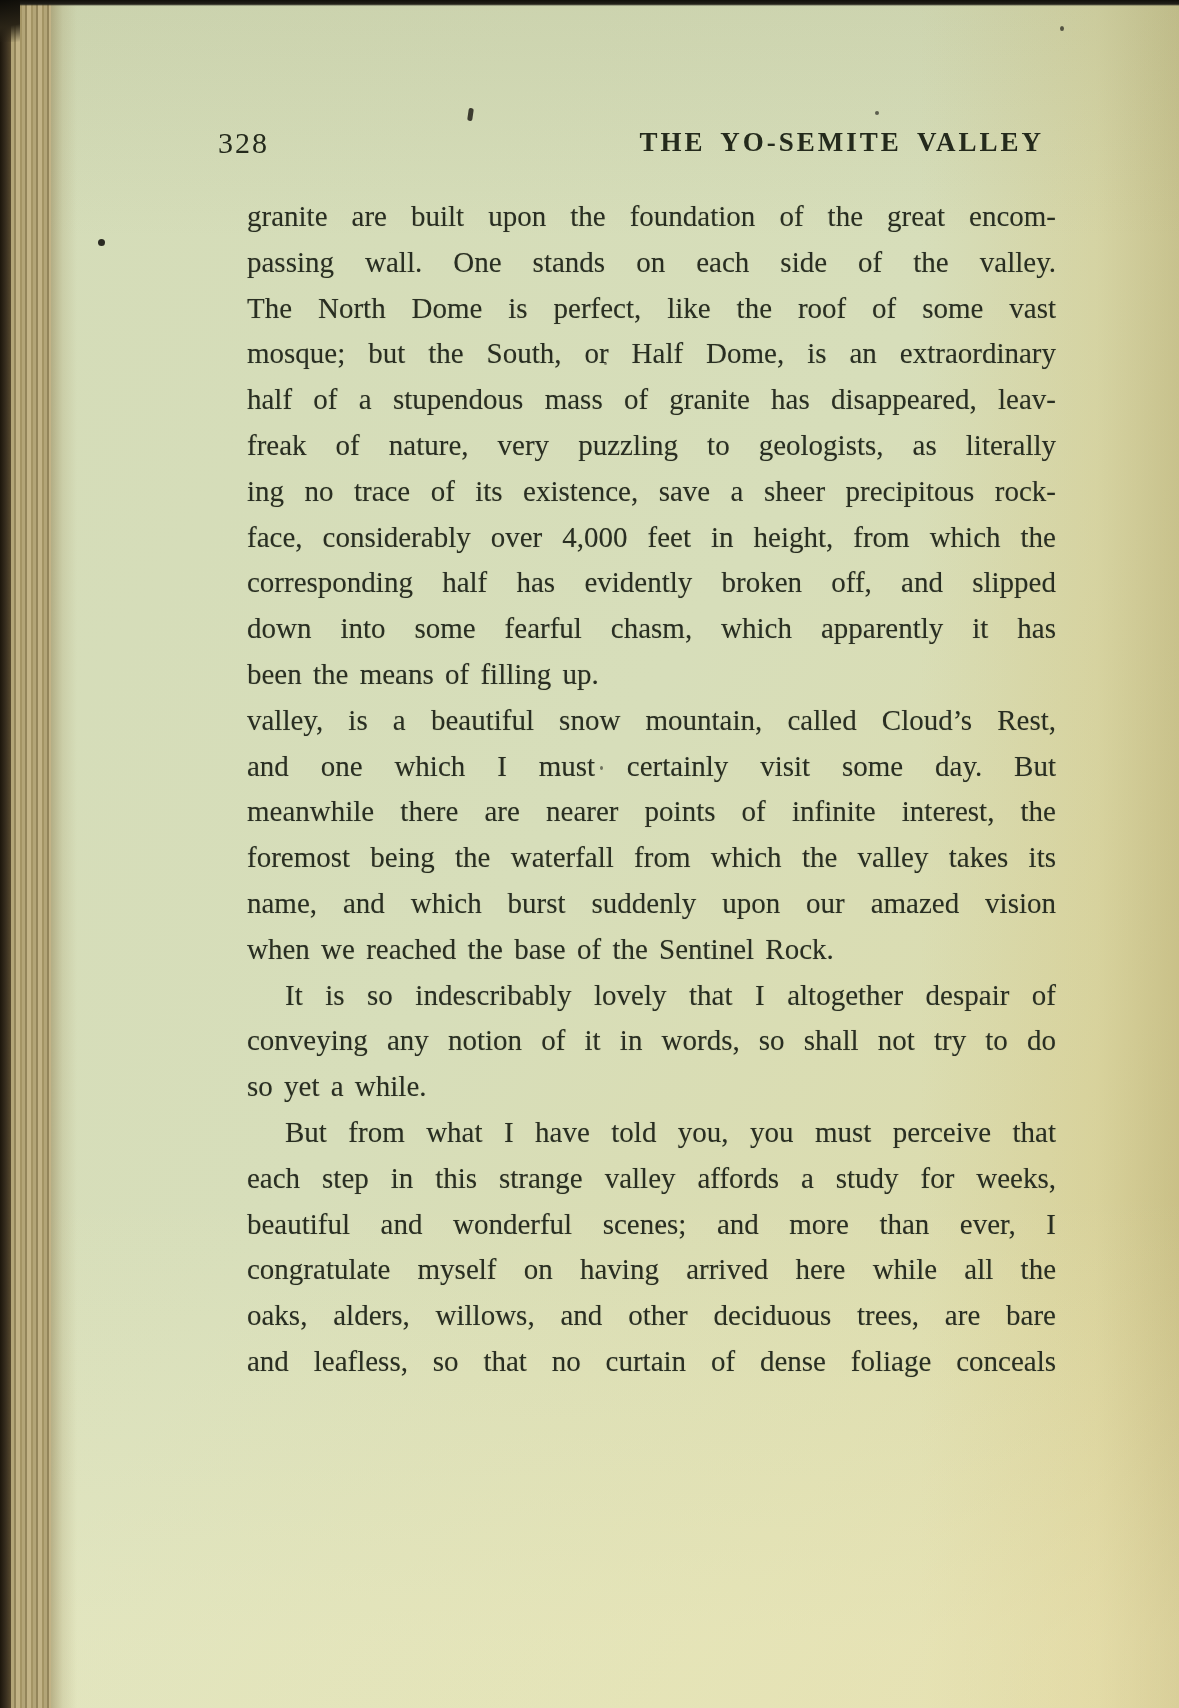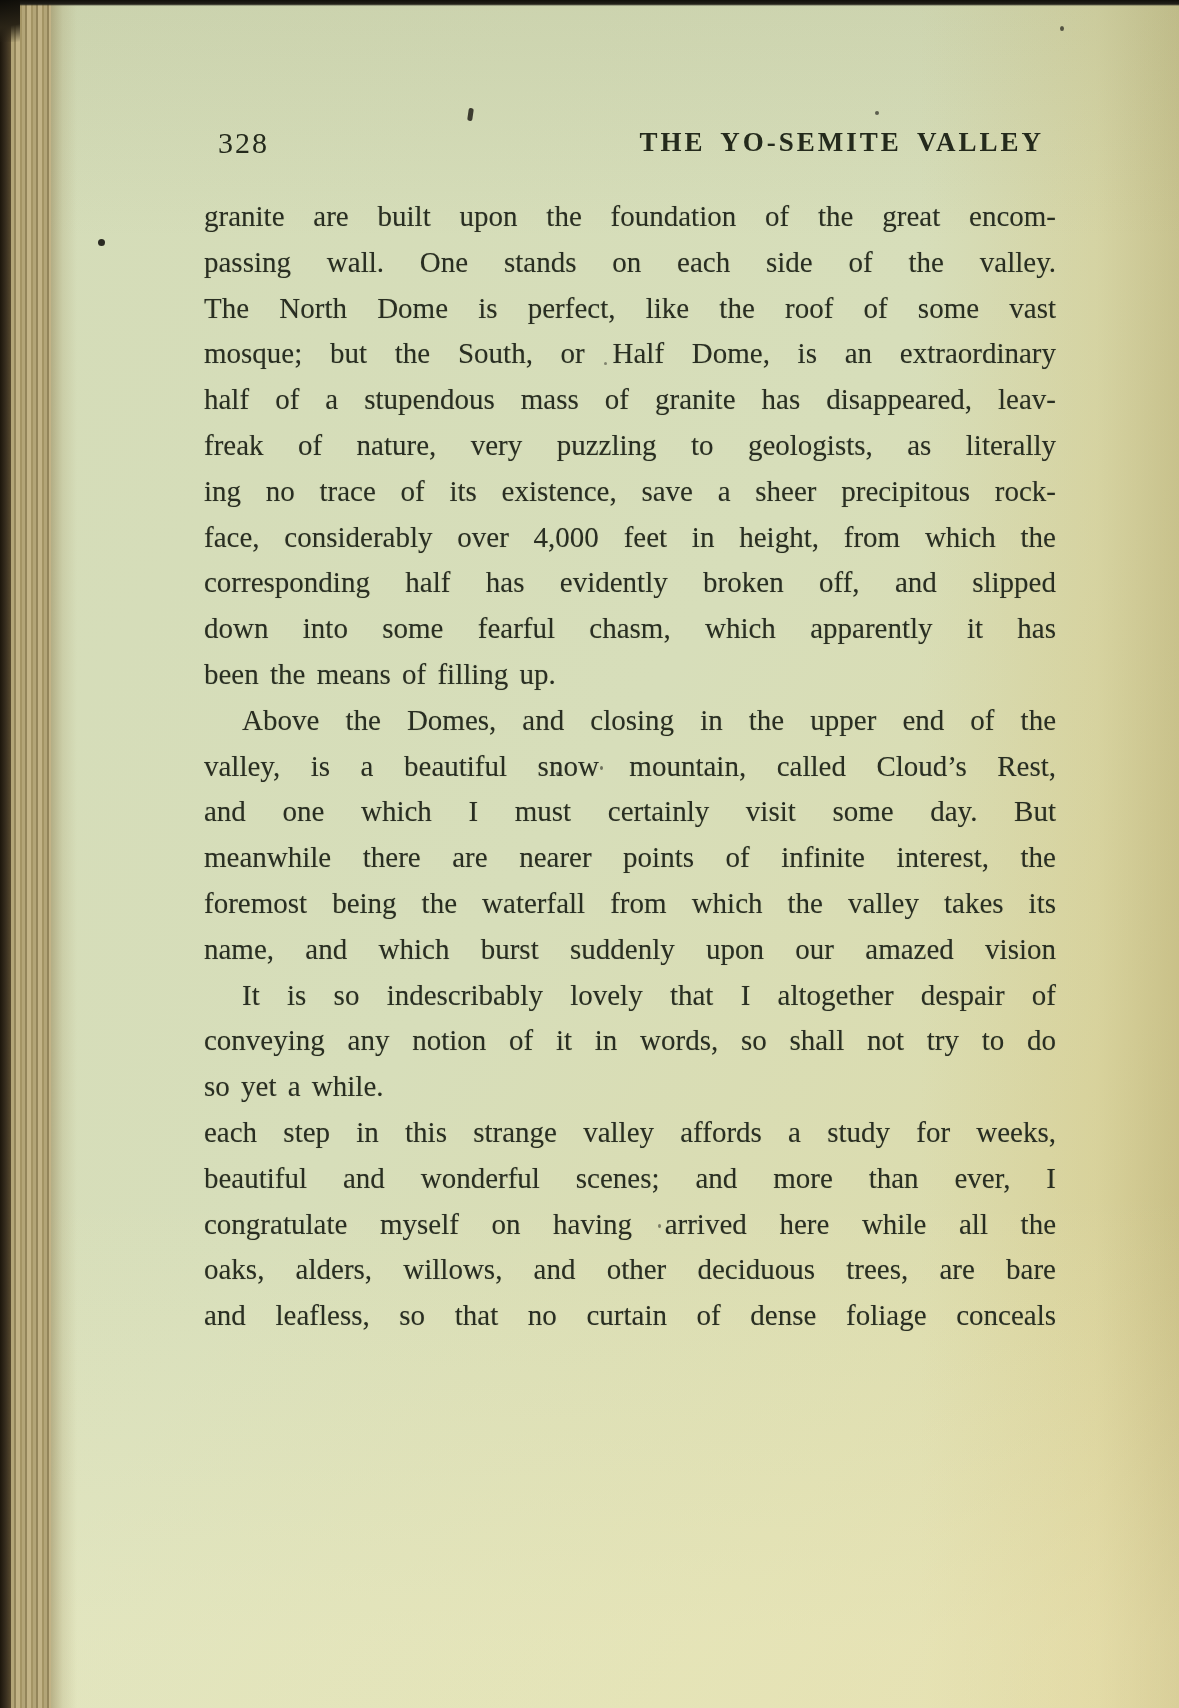--- a/index.html
+++ b/index.html
@@ -74,20 +74,21 @@
     top: 194px; left: 204px; width: 852px;
     font-size: 29px;
     line-height: 45.8px;
     color: #292e22;
     text-shadow: 0 0 1px rgba(80,90,60,0.35);
   }
   .tl {
     text-align: justify;
     text-align-last: justify;
     word-spacing: 2px;
+    margin-left: 43px;
   }
   .tl.last {
     text-align-last: left;
     word-spacing: 4px;
   }
   .tl.ind { text-indent: 38px; }
   
   .speck {
     position: absolute; border-radius: 50%;
     background: #2a2a22;
@@ -120,29 +121,30 @@
     <div class="tl">passing wall.  One stands on each side of the valley.</div>
     <div class="tl">The North Dome is perfect, like the roof of some vast</div>
     <div class="tl">mosque; but the South, or Half Dome, is an extraordinary</div>
     <div class="tl">half of a stupendous mass of granite has disappeared, leav-</div>
     <div class="tl">freak of nature, very puzzling to geologists, as literally</div>
     <div class="tl">ing no trace of its existence, save a sheer precipitous rock-</div>
     <div class="tl">face, considerably over 4,000 feet in height, from which the</div>
     <div class="tl">corresponding half has evidently broken off, and slipped</div>
     <div class="tl">down into some fearful chasm, which apparently it has</div>
     <div class="tl last">been the means of filling up.</div>
-    <div class="tl ind">Above the Domes, and closing in the upper end of the</div>
     <div class="tl">valley, is a beautiful snow mountain, called Cloud’s Rest,</div>
     <div class="tl">and one which I must certainly visit some day.  But</div>
     <div class="tl">meanwhile there are nearer points of infinite interest, the</div>
     <div class="tl">foremost being the waterfall from which the valley takes its</div>
     <div class="tl">name, and which burst suddenly upon our amazed vision</div>
+    <div class="tl last">when we reached the base of the Sentinel Rock.</div>
     <div class="tl ind">It is so indescribably lovely that I altogether despair of</div>
     <div class="tl">conveying any notion of it in words, so shall not try to do</div>
     <div class="tl last">so yet a while.</div>
+    <div class="tl ind">But from what I have told you, you must perceive that</div>
     <div class="tl">each step in this strange valley affords a study for weeks,</div>
     <div class="tl">beautiful and wonderful scenes; and more than ever, I</div>
     <div class="tl">congratulate myself on having arrived here while all the</div>
     <div class="tl">oaks, alders, willows, and other deciduous trees, are bare</div>
     <div class="tl">and leafless, so that no curtain of dense foliage conceals</div>
   </div>
 
   <div class="speck" style="left:98px;  top:239px;  width:7px; height:7px;"></div>
   <div class="tick" style="left:468px; top:108px;"></div>
   <div class="speck" style="left:875px; top:111px;  width:4px; height:4px; opacity:.7;"></div>

